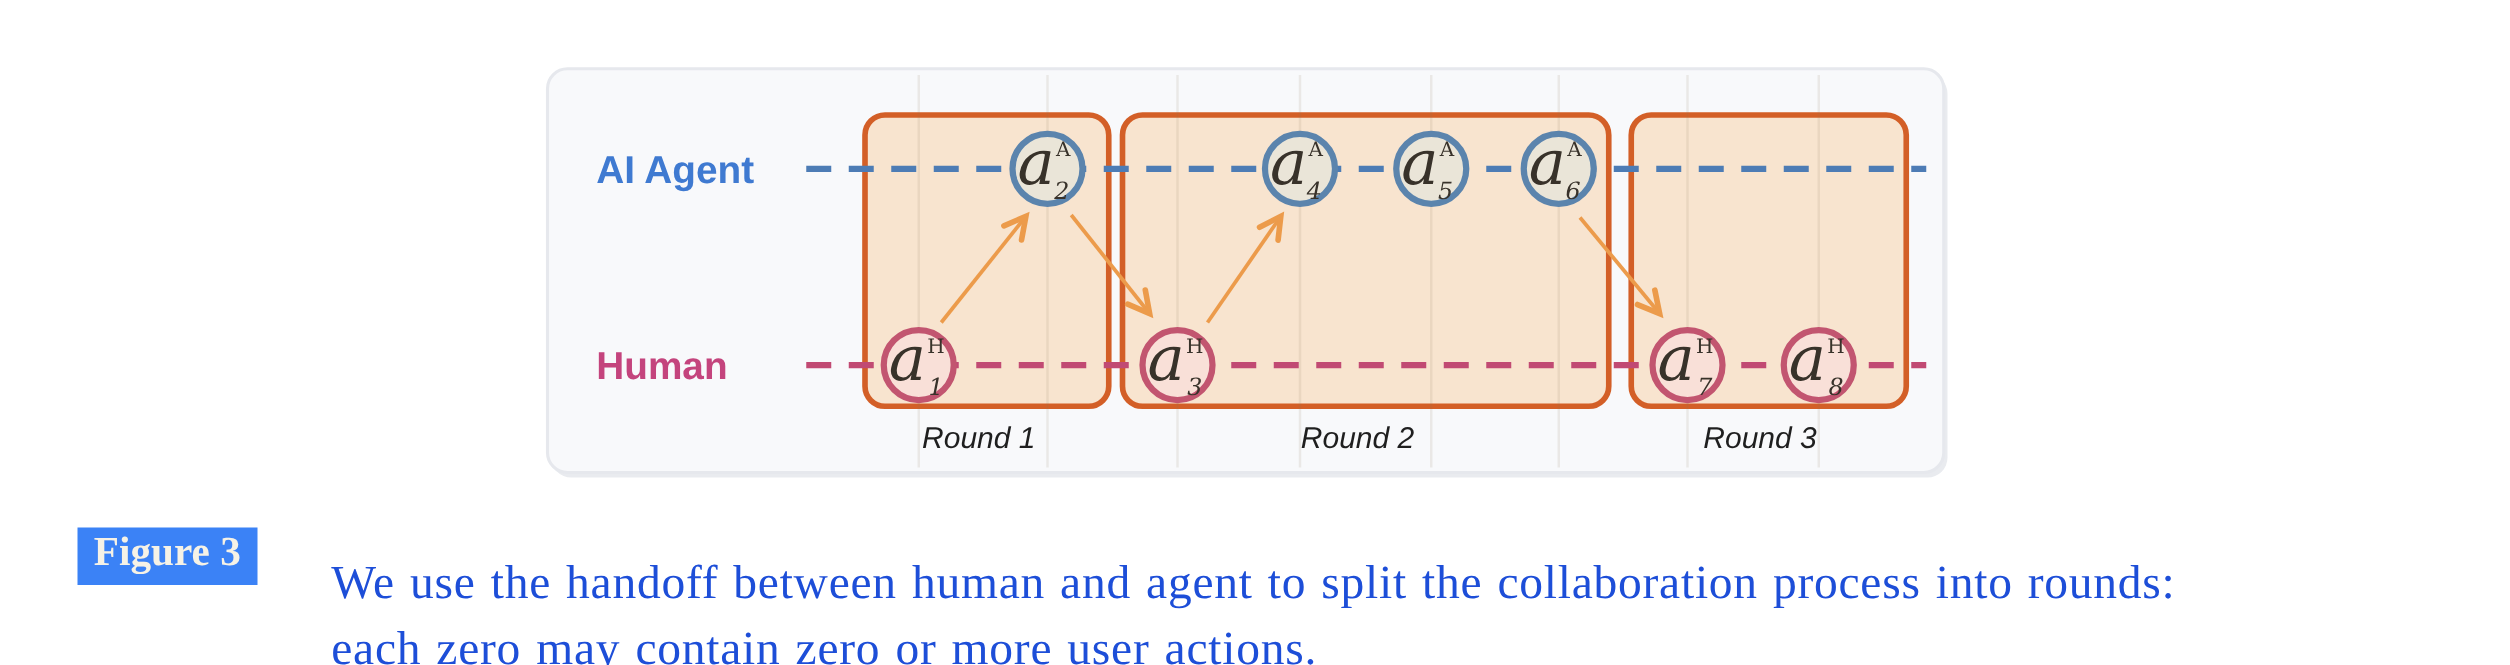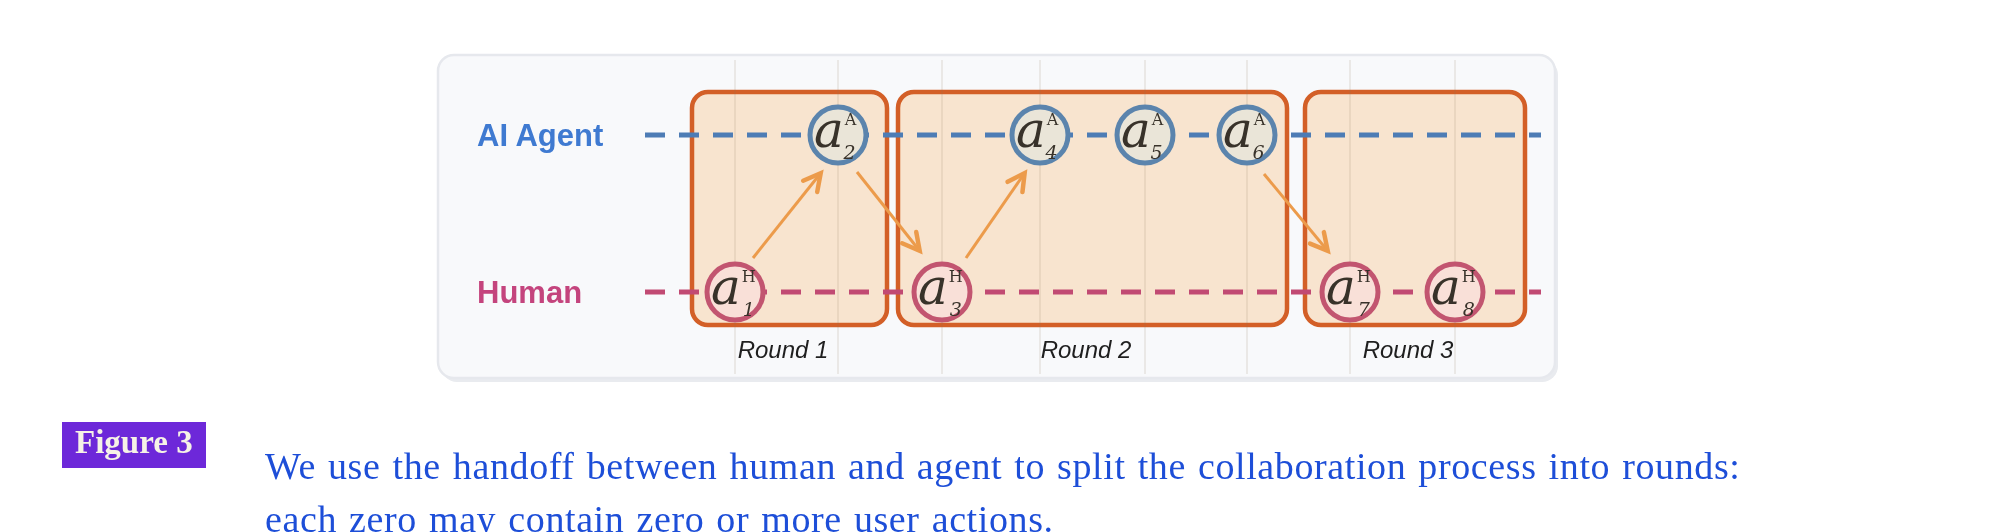--- a/index.html
+++ b/index.html
@@ -30,21 +30,21 @@
     font-size: 50px;
     fill: #38322a;
   }
   .nlabel .sup { font-size: 16px; font-style: normal; }
   .nlabel .sub { font-size: 19px; }
 
   
   .badge {
     position: absolute;
     left: 62px; top: 422px;
-    background: #6d28d9;
+    background: #3b82f6;
     color: #f6f2e6;
     font-family: "Liberation Serif", serif;
     font-weight: bold;
     font-size: 33px;
     padding: 2px 13px 7px 13px;
   }
   .caption-text {
     position: absolute;
     left: 265px; top: 440px;
     width: 1700px;

